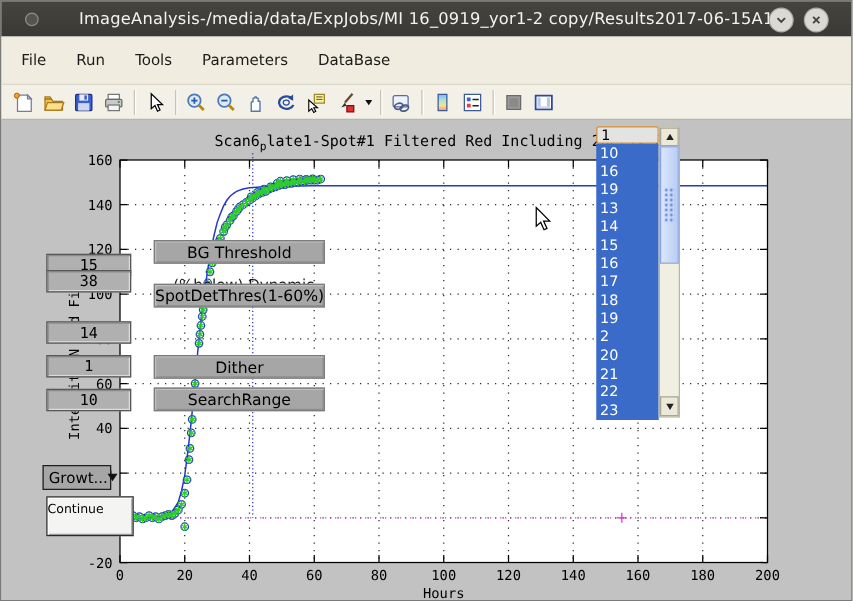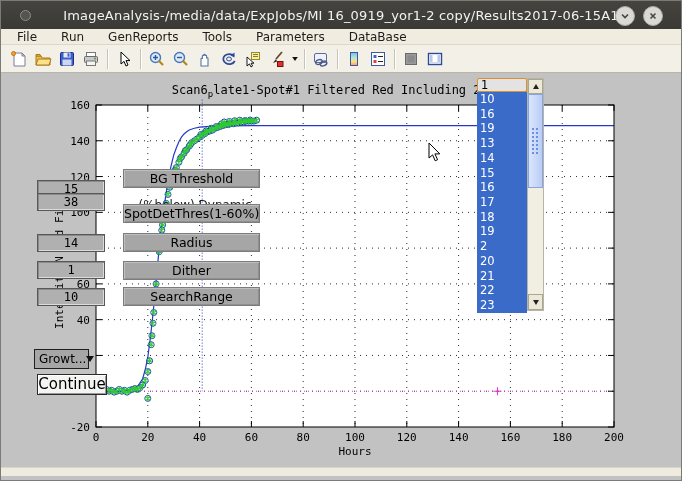--- a/index.html
+++ b/index.html
@@ -7,42 +7,42 @@
   .window { width:682px; height:481px; position:relative; background:#c2c2c2; overflow:hidden; border:1px solid #7a7a76; }
 
   
   .titlebar { height:28px; background:linear-gradient(#45443f,#3a3935); color:#f2f2f2; position:relative; display:flex; align-items:center; justify-content:center; }
   .titlebar .title { font-size:13px; letter-spacing:0.2px; }
   .win-menu-circle { position:absolute; left:19px; top:9px; width:11px; height:11px; border-radius:50%; border:1px solid #8d8c88; background:#55544f; }
   .win-btn { position:absolute; top:5px; width:20px; height:20px; border-radius:50%; background:#dbd9d3; border:1px solid #aaa8a0; display:flex; align-items:center; justify-content:center; }
   .win-btn.shade { right:46px; } .win-btn.close { right:18px; }
 
   
-  .menubar { height:16px; background:#f0ecdf; border-bottom:1px solid #dcd8c9; display:flex; align-items:center; padding-left:12px; font-size:12px; color:#1c1c1c; }
+  .menubar { height:39px; background:#f0ecdf; border-bottom:1px solid #dcd8c9; display:flex; align-items:center; padding-left:12px; font-size:12px; color:#1c1c1c; }
   .menu-item { margin-right:16px; padding:2px 4px; cursor:default; }
 
   
   .toolbar { height:28px; background:#f3f0e7; border-bottom:1px solid #b9b6a9; display:flex; align-items:center; padding-left:6px; }
   .tool { width:24px; height:22px; display:flex; align-items:center; justify-content:center; }
   .tool-sep { width:1px; height:20px; background:#c7c4b5; margin:0 4px; box-shadow:1px 0 0 #fff; }
   .caret-btn { width:11px; height:22px; display:flex; align-items:center; justify-content:center; }
 
   
   .canvas { position:relative; height:394px; background:#c2c2c2; }
   .canvas svg.plot { position:absolute; left:0; top:0; pointer-events:none; }
 
   .overlay { position:absolute; font-size:13px; color:#000; }
   .value-box { left:36px; width:68px; height:18px; background:#b0b0b0; border:1px solid #585858; box-shadow:inset 1px 1px 0 #8b8b8b, inset -1px -1px 0 #dcdcdc; text-align:center; font:12px "DejaVu Sans Mono", monospace; line-height:16px; }
   .label-box { left:122px; width:137px; height:19px; background:#a6a6a6; border:1px solid #7c7c7c; box-shadow:inset 1px 1px 0 #bfbfbf, inset -1px -1px 0 #8f8f8f; text-align:center; font-size:12.5px; line-height:17px; white-space:nowrap; overflow:hidden; }
   .sub-label { left:124px; width:140px; height:7px; overflow:hidden; font-size:12px; color:#1a1a1a; text-align:center; }
 
   .growth-btn { left:33px; top:276px; width:55px; height:20px; background:#a6a6a6; border:1px solid #1f1f1f; display:flex; align-items:center; font-size:12px; padding:0 4px; }
   .growth-btn .lbl { flex:1; text-align:left; }
   .tri-down { width:0; height:0; border-left:4px solid transparent; border-right:4px solid transparent; border-top:6px solid #111; }
-  .continue-btn { left:36px; top:301px; width:70px; height:21px; background:#f4f4f2; border:1px solid #2a2a2a; box-shadow:inset 1px 1px 0 #ffffff, inset -1px -1px 0 #9a9a9a; text-align:center; font-size:15px; line-height:19px; }
+  .continue-btn { left:36px; top:301px; width:70px; height:32px; background:#f4f4f2; border:1px solid #2a2a2a; box-shadow:inset 1px 1px 0 #ffffff, inset -1px -1px 0 #9a9a9a; text-align:left; font-size:10px; line-height:19px; }
 
   
   .dropdown { left:476px; top:5px; width:68px; height:236px; }
   .dd-edit { position:absolute; left:0; top:0; width:50px; height:14px; background:#e3e3e3; border:1px solid #dd8f2d; border-radius:2px; font-size:11.5px; line-height:12px; padding-left:3px; color:#000; }
   .dd-list { position:absolute; left:0; top:14px; width:50px; height:221px; background:#3a6bc8; overflow:hidden; }
   .dd-item { height:14.73px; line-height:14.5px; color:#fff; font-size:11.5px; padding-left:3px; }
   .dd-scroll { position:absolute; left:50px; top:0; width:17px; height:233px; background:#f1efe2; border:1px solid #b8b5a4; }
   .sb-btn { position:absolute; left:0; width:15px; height:15px; background:#ece9d8; border:1px solid #a9a694; display:flex; align-items:center; justify-content:center; }
   .sb-up { top:0; } .sb-down { bottom:0; height:16px; }
   .tri-up-s { width:0; height:0; border-left:3.5px solid transparent; border-right:3.5px solid transparent; border-bottom:5px solid #222; }
@@ -70,21 +70,20 @@
     <span class="win-btn close">
       <svg class="icon-svg" width="14" height="14" viewBox="0 0 14 14">
           <path d="M4.5,4.5 L9.5,9.5 M9.5,4.5 L4.5,9.5" fill="none" stroke="#444" stroke-width="1.5"></path>
         </svg>
     </span>
   </div>
 
   <div class="menubar">
     <span class="menu-item">File</span>
     <span class="menu-item">Run</span>
-    <span class="menu-item">GenReports</span>
     <span class="menu-item">Tools</span>
     <span class="menu-item">Parameters</span>
     <span class="menu-item">DataBase</span>
   </div>
 
   <div class="toolbar">
     <span class="tool">
         <svg class="icon-svg" width="18" height="18" viewBox="0 0 18 18">
           <path d="M4,3 h8 l3,3 v10 h-11 z" fill="#fff" stroke="#7a7a9a"></path>
           <path d="M12,3 l3,3 h-3 z" fill="#d8d8e8" stroke="#7a7a9a"></path>
@@ -481,21 +480,20 @@
     <div class="overlay sub-label" style="top:125px;">(%below) Dynamic</div>
 
     <div class="overlay value-box" style="top:107px;">15</div>
     <div class="overlay value-box" style="top:120px;">38</div>
     <div class="overlay value-box" style="top:161px;">14</div>
     <div class="overlay value-box" style="top:188px;">1</div>
     <div class="overlay value-box" style="top:215px;">10</div>
 
     <div class="overlay label-box" style="top:96px;">BG Threshold</div>
     <div class="overlay label-box" style="top:131px;">SpotDetThres(1-60%)</div>
-    <div class="overlay label-box" style="top:160px;">Radius</div>
     <div class="overlay label-box" style="top:214px;">SearchRange</div>
     <div class="overlay label-box" style="top:188px;">Dither</div>
 
     <div class="overlay growth-btn">
       <span class="lbl">Growt...</span>
       <span class="tri-down"></span>
     </div>
     <div class="overlay continue-btn">Continue</div>
 
     <div class="overlay dropdown">

